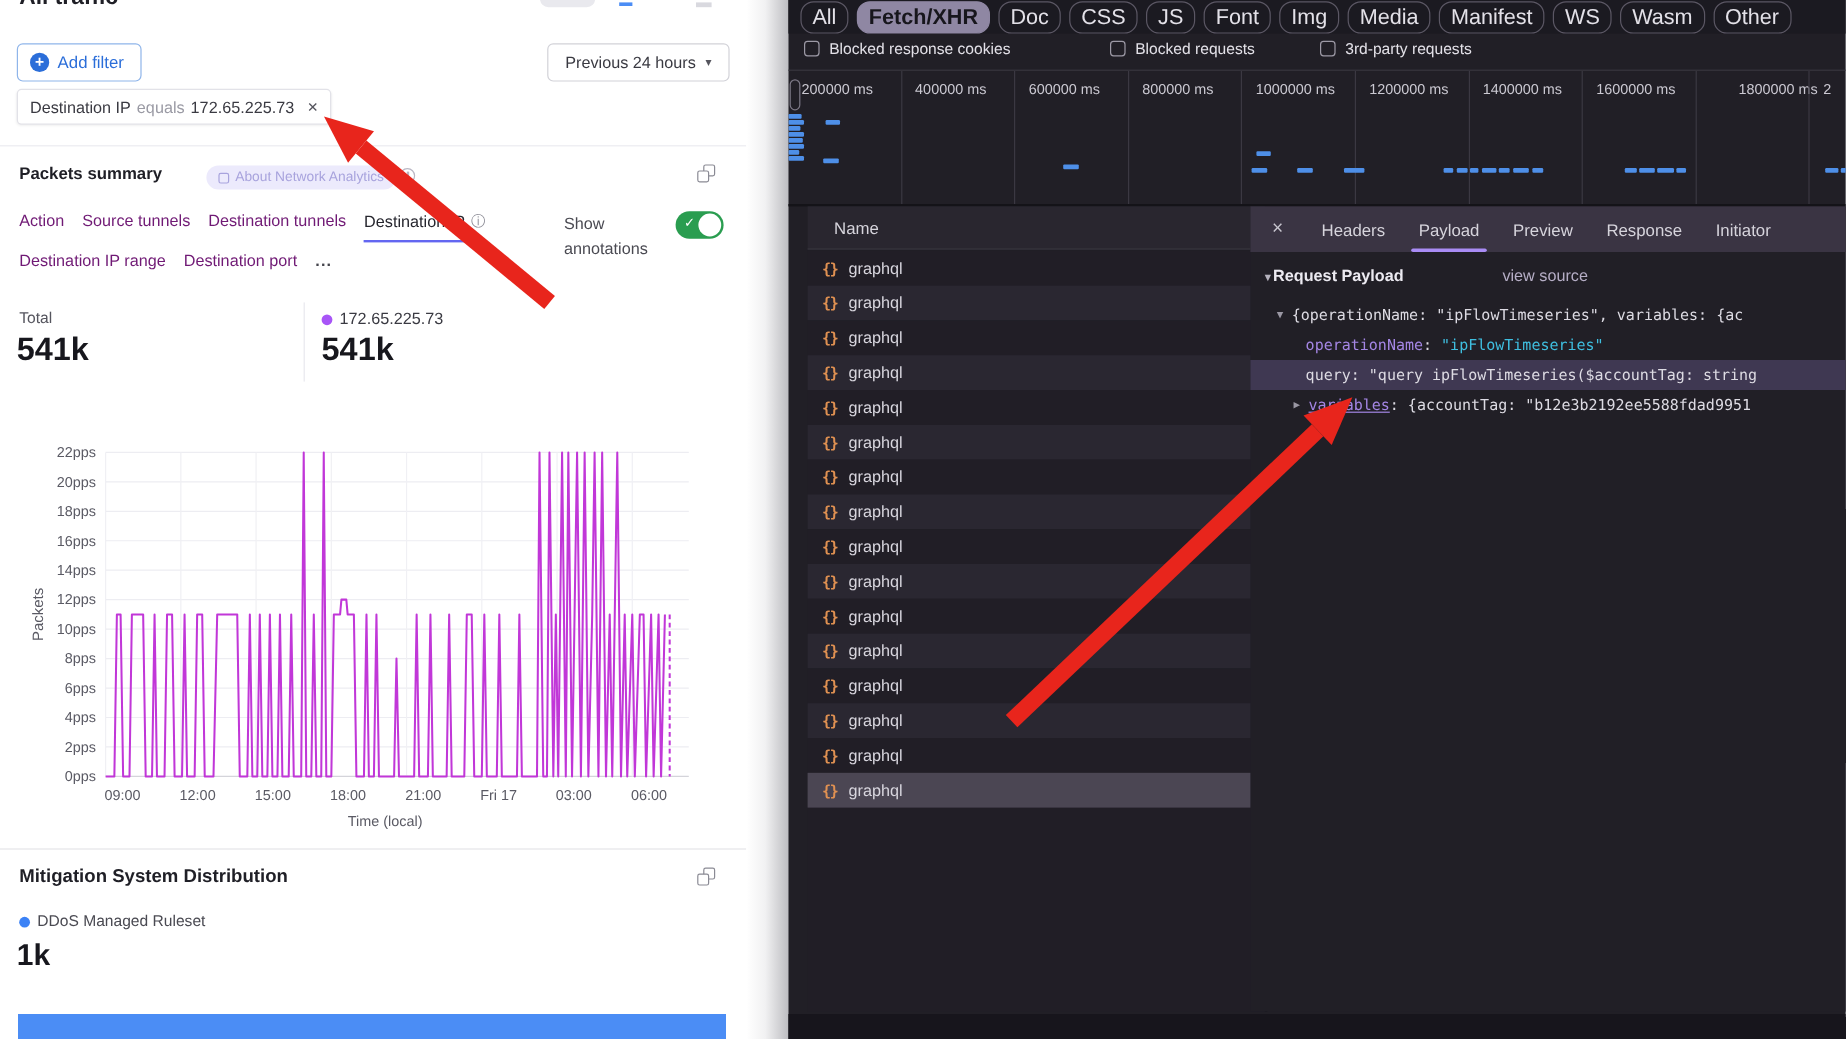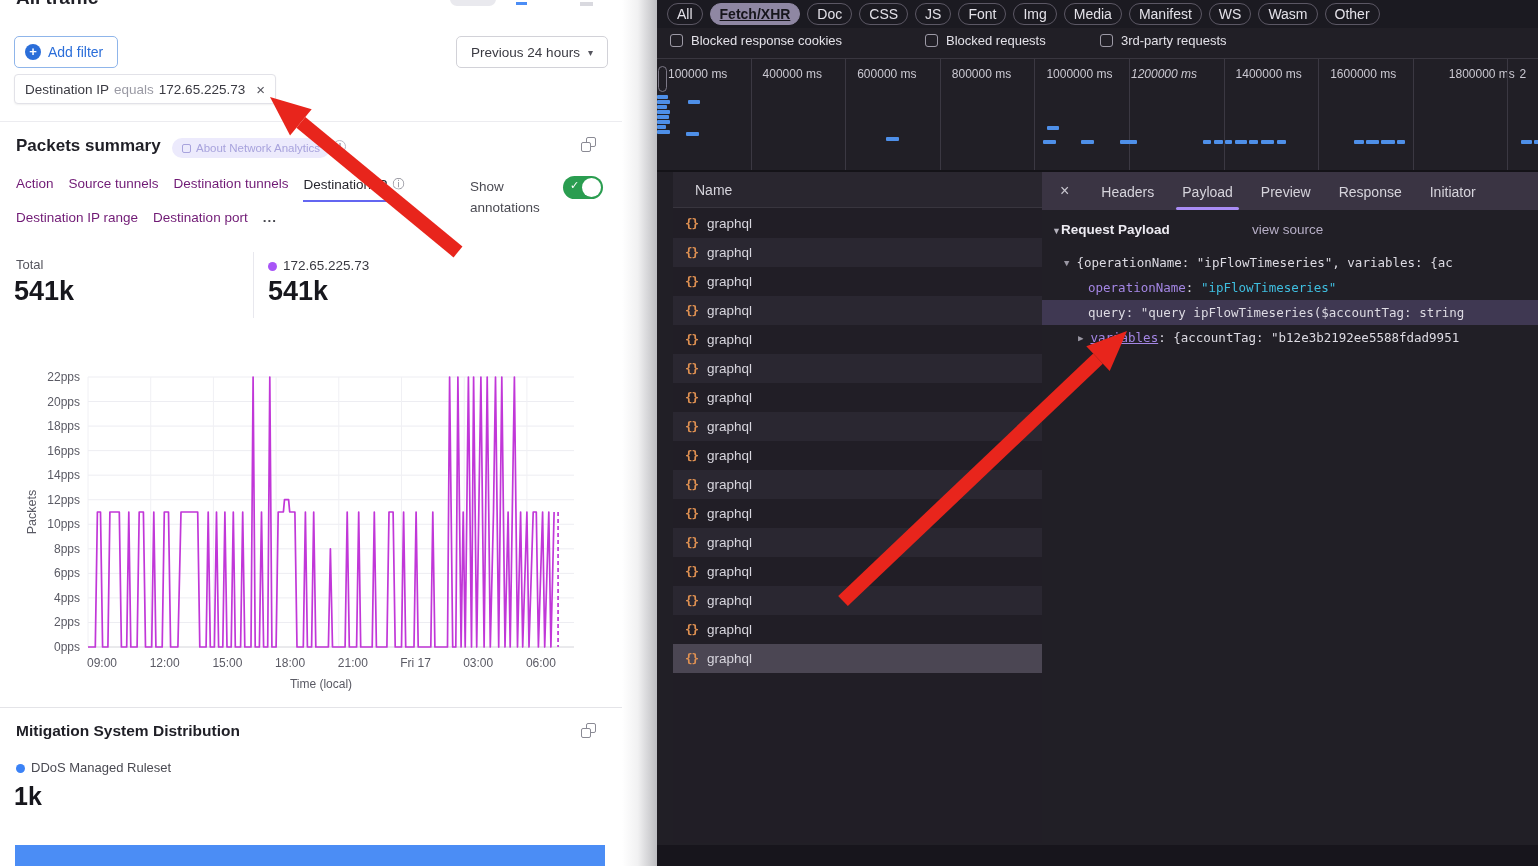--- a/index.html
+++ b/index.html
@@ -27,21 +27,21 @@
 
   #filter-chip { left:14px; top:74px; height:30px; border:1px solid #e2e2e8; border-radius:4px;
     box-shadow:0 1px 2px rgba(0,0,0,.06); background:#fff; display:flex; align-items:center; gap:5px;
     padding:0 10px; font-size:13.5px; color:#3a3a42; }
   #filter-chip .op { color:#9a9aa4; }
   .x-icon { color:#55555e; font-size:15px; margin-left:6px; cursor:pointer; }
 
   .sect-line-1 { left:0; top:121px; width:622px; height:1px; background:#ececf0; }
   .sect-line-2 { left:0; top:707px; width:622px; height:1px; background:#e4e4e8; }
 
-  #packets-title { left:16px; top:136px; font-size:17px; font-weight:bold; color:#1f1f26; }
+  #packets-title { left:16px; top:136px; font-size:14px; font-weight:bold; color:#1f1f26; }
   #about-badge { left:172px; top:138px; height:20px; border-radius:10px; background:#eceafc; color:#a8a3dd;
     font-size:11.5px; display:flex; align-items:center; gap:5px; padding:0 10px; }
   .book-icon { width:9px; height:9px; border:1.5px solid #a8a3dd; border-radius:2px; }
   .clock-icon { left:333px; top:140px; width:13px; height:13px; border:1.2px solid #b9b7c4; border-radius:50%; }
   .clock-icon:after { content:""; position:absolute; left:5px; top:2px; width:1.5px; height:5px; background:#b9b7c4; }
   .copy-icon { width:15px; height:15px; }
   .copy-icon .sq1,.copy-icon .sq2 { position:absolute; width:10px; height:10px; border:1.4px solid #8a8a94; border-radius:2px; background:#fff; }
   .copy-icon .sq1 { right:0; top:0; } .copy-icon .sq2 { left:0; bottom:0; }
   #copy-1 { left:581px; top:137px; } #copy-2 { left:581px; top:723px; }
 
@@ -69,23 +69,23 @@
 
   #mit-title { left:16px; top:722px; font-size:15.5px; font-weight:bold; color:#1f1f26; }
   #mit-dot { left:16px; top:764px; } #mit-legend { left:31px; top:760px; font-size:13px; color:#4a4a52; }
   #mit-value { left:14px; top:782px; font-size:25px; font-weight:bold; color:#17171d; }
   #mit-bar { left:15px; top:845px; width:590px; height:21px; }
 
   
   #devtools { position:absolute; left:657px; top:0; width:881px; height:866px; background:#211f26; color:#e3e1e8; }
   #pill-bar { position:absolute; left:0; top:0; width:881px; height:28px; background:#1b1a21;
     display:flex; align-items:center; gap:7px; padding-left:10px; }
-  .pill { border:1px solid #5b5764; border-radius:11px; padding:2px 9px; font-size:14px; color:#e3e1e8;
+  .pill { border:1px solid #5b5764; border-radius:11px; padding:2px 9px; font-size:18px; color:#e3e1e8;
     white-space:nowrap; cursor:pointer; }
-  .pill.active { background:#8f87a3; color:#17161c; border-color:#8f87a3; font-weight:bold;text-decoration:underline; }
+  .pill.active { background:#8f87a3; color:#17161c; border-color:#8f87a3; font-weight:bold; }
   #checkbox-row { position:absolute; left:0; top:28px; width:881px; height:30px; }
   .cbx-item { position:absolute; top:5px; display:flex; align-items:center; gap:8px; font-size:13px; color:#e3e1e8; }
   .cbx { width:13px; height:13px; border:1.5px solid #9d9aa6; border-radius:3px; background:transparent; cursor:pointer; }
   .dt-div-1 { position:absolute; left:0; top:58px; width:881px; height:1px; background:#39363f; }
 
   #timeline { position:absolute; left:0; top:59px; width:881px; height:111px; overflow:hidden; }
   .tl-label { position:absolute; top:8px; font-size:12px; color:#cbc9d2; white-space:nowrap; }
   .tl-grid { position:absolute; top:0; width:1px; height:111px; background:#3b3842; }
   .tl-mark { position:absolute; height:4px; border-radius:1px; }
   .tl-handle { position:absolute; left:1px; top:7px; width:9px; height:26px; border:1.5px solid #7c7886; border-radius:5px; }
@@ -279,31 +279,31 @@
         <span>Blocked requests</span>
       </div>
       <div class="cbx-item" style="left: 443px;">
         <span class="cbx"></span>
         <span>3rd-party requests</span>
       </div>
     </div>
   <div class="dt-div-1"></div>
   <div id="timeline">
     <div class="tl-handle"></div>
-  <div class="tl-label" style="left: 11px;">100000 ms</div>
+  <div class="tl-label" style="left: 11px;">200000 ms</div>
       <div class="tl-grid" style="left: 93.6px;"></div>
       <div class="tl-label" style="left: 105.6px;">400000 ms</div>
       <div class="tl-grid" style="left: 188.2px;"></div>
       <div class="tl-label" style="left: 200.2px;">600000 ms</div>
       <div class="tl-grid" style="left: 282.8px;"></div>
       <div class="tl-label" style="left: 294.8px;">800000 ms</div>
       <div class="tl-grid" style="left: 377.4px;"></div>
       <div class="tl-label" style="left: 389.4px;">1000000 ms</div>
       <div class="tl-grid" style="left: 472px;"></div>
-      <div class="tl-label" style="left: 474px; font-style: italic;">1200000 ms</div>
+      <div class="tl-label" style="left: 484px;">1200000 ms</div>
       <div class="tl-grid" style="left: 566.6px;"></div>
       <div class="tl-label" style="left: 578.6px;">1400000 ms</div>
       <div class="tl-grid" style="left: 661.2px;"></div>
       <div class="tl-label" style="left: 673.2px;">1600000 ms</div>
       <div class="tl-grid" style="left: 755.8px;"></div>
       <div class="tl-label" style="left: 767.8px; margin-left: 24px;">1800000 ms</div>
       <div class="tl-grid" style="left: 850.4px;"></div>
       <div class="tl-label" style="left: 862.4px;">2</div>
       <div class="tl-mark" style="left: 0px; top: 36px; width: 11px; background: rgb(78, 143, 232);"></div>
       <div class="tl-mark" style="left: 0px; top: 41px; width: 13px; background: rgb(78, 143, 232);"></div>

